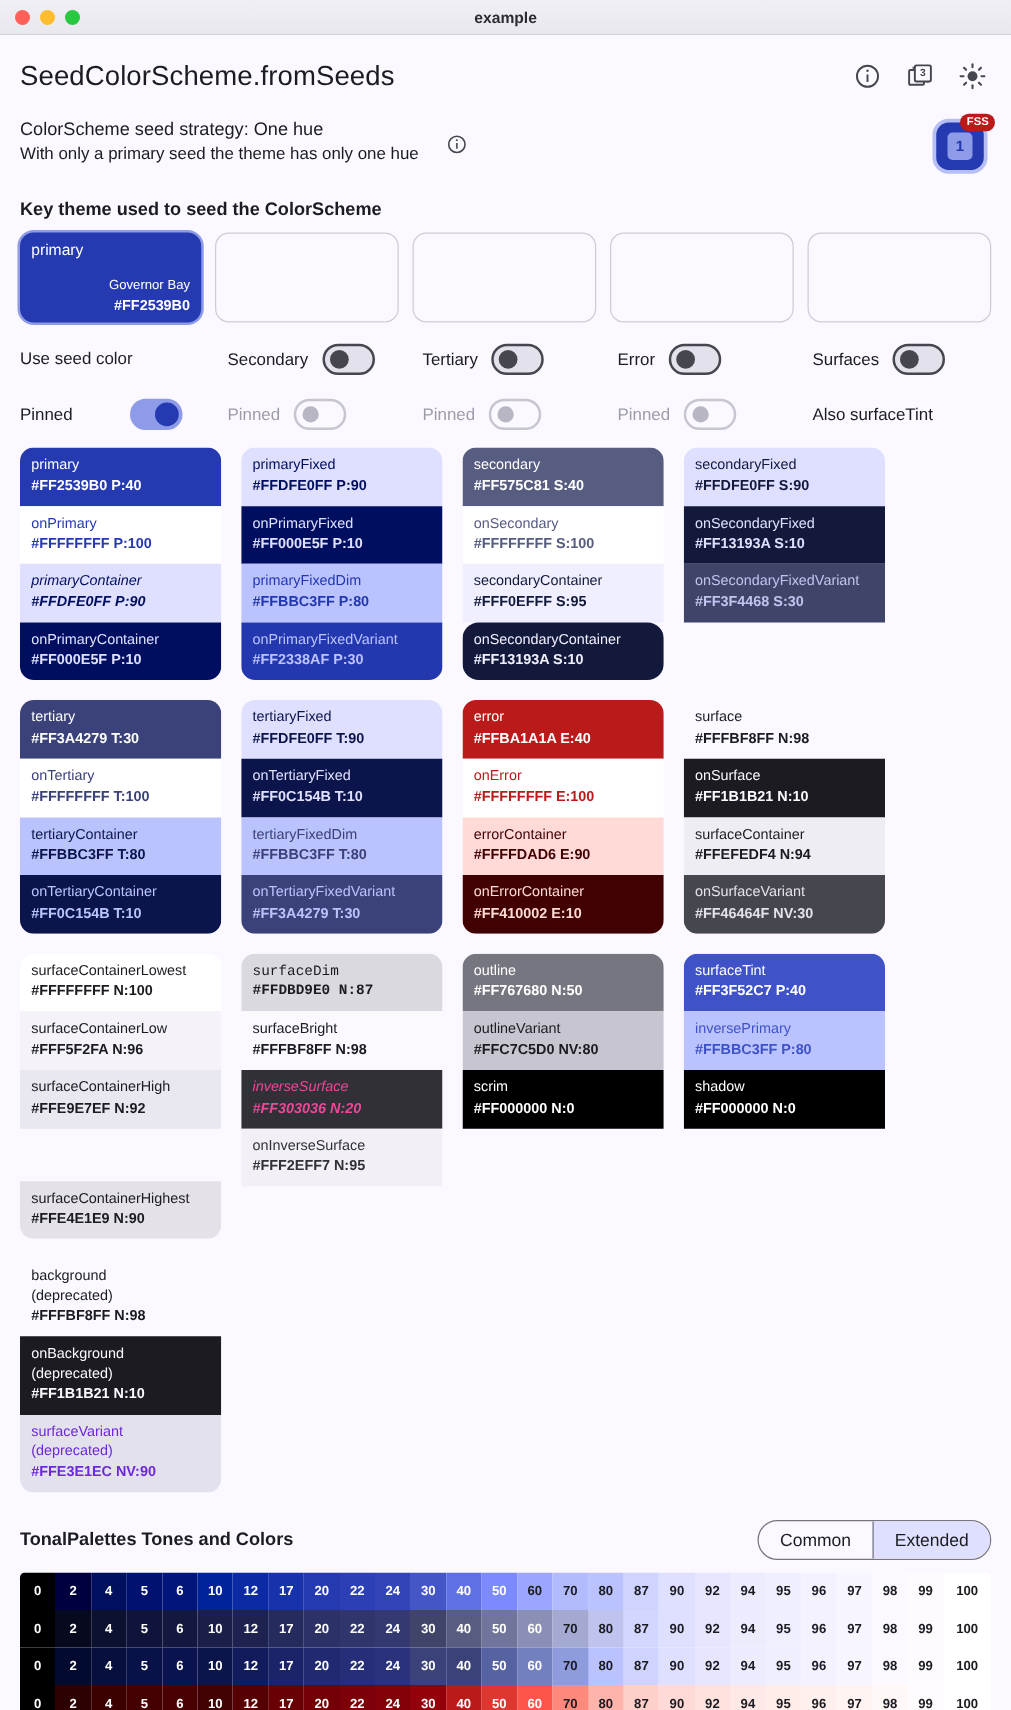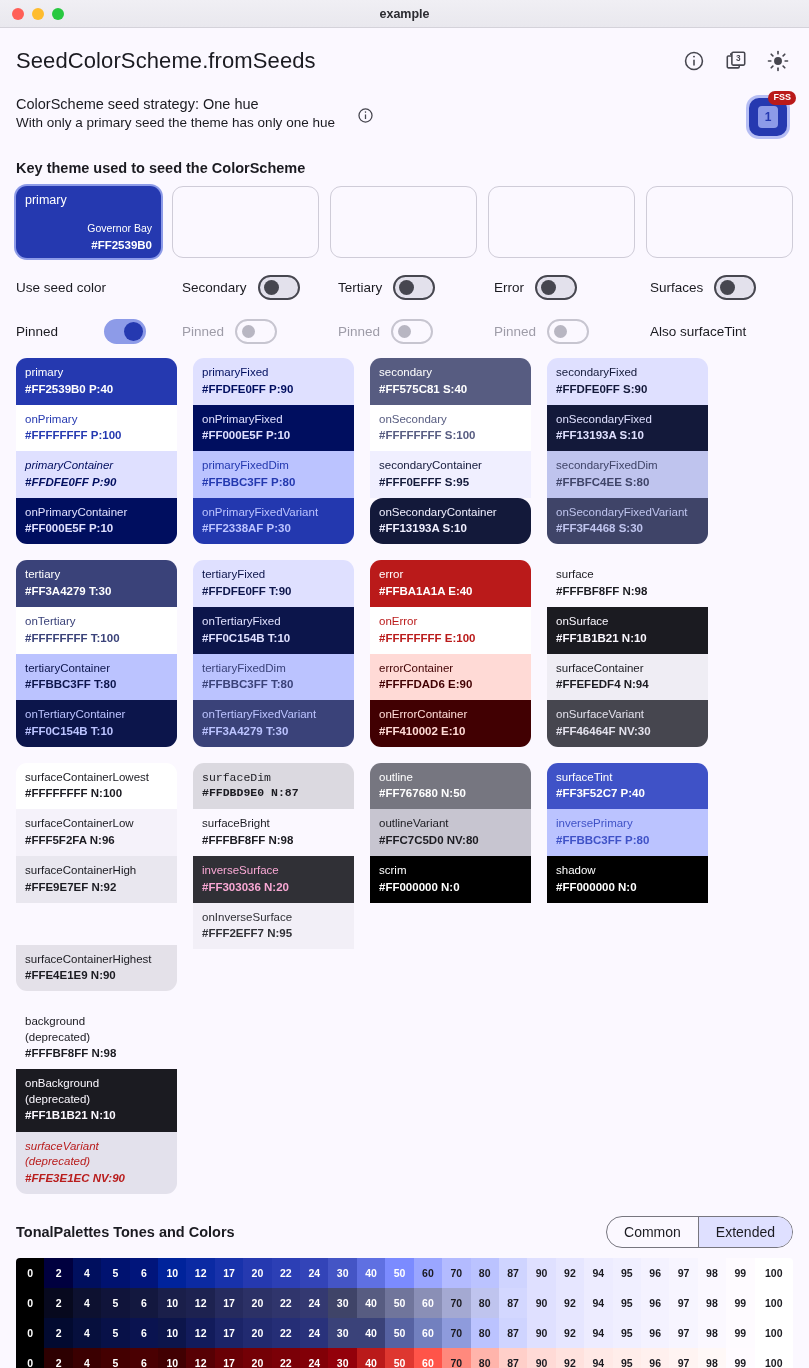--- a/index.html
+++ b/index.html
@@ -325,24 +325,20 @@
       </div>
       <div class="ccard">
         <div class="cband" style="background: rgb(223, 224, 255); color: rgb(19, 25, 58);">
           <div class="nm">secondaryFixed</div>
           <div class="hx">#FFDFE0FF  S:90</div>
         </div>
         <div class="cband" style="background: rgb(19, 25, 58); color: rgb(223, 224, 255);">
           <div class="nm">onSecondaryFixed</div>
           <div class="hx">#FF13193A  S:10</div>
         </div>
-        <div class="cband" style="background: rgb(191, 196, 238); color: rgb(63, 68, 104);">
-          <div class="nm">secondaryFixedDim</div>
-          <div class="hx">#FFBFC4EE  S:80</div>
-        </div>
         <div class="cband" style="background: rgb(63, 68, 104); color: rgb(191, 196, 238);">
           <div class="nm">onSecondaryFixedVariant</div>
           <div class="hx">#FF3F4468  S:30</div>
         </div>
       </div>
       <div class="ccard">
         <div class="cband" style="background: rgb(58, 66, 121); color: rgb(255, 255, 255);">
           <div class="nm">tertiary</div>
           <div class="hx">#FF3A4279  T:30</div>
         </div>
@@ -433,21 +429,21 @@
       </div>
       <div class="ccard">
         <div class="cband" style="background: rgb(219, 217, 224); color: rgb(27, 27, 33); font-family: Liberation Mono, monospace;">
           <div class="nm">surfaceDim</div>
           <div class="hx">#FFDBD9E0  N:87</div>
         </div>
         <div class="cband" style="background: rgb(251, 248, 255); color: rgb(27, 27, 33);">
           <div class="nm">surfaceBright</div>
           <div class="hx">#FFFBF8FF  N:98</div>
         </div>
-        <div class="cband" style="background: rgb(48, 48, 54); color: #f9a8d4;">
+        <div class="cband" style="background: rgb(48, 48, 54); color: #ec4899; font-style: italic;">
           <div class="nm">inverseSurface</div>
           <div class="hx">#FF303036  N:20</div>
         </div>
         <div class="cband" style="background: rgb(242, 239, 247); color: rgb(48, 48, 54);">
           <div class="nm">onInverseSurface</div>
           <div class="hx">#FFF2EFF7  N:95</div>
         </div>
       </div>
       <div class="ccard">
         <div class="cband" style="background: rgb(118, 118, 128); color: rgb(255, 255, 255);">
@@ -479,21 +475,21 @@
       </div>
       <div class="ccard">
         <div class="cband" style="background: rgb(251, 248, 255); color: rgb(27, 27, 33);">
           <div class="nm">background<br>(deprecated)</div>
           <div class="hx">#FFFBF8FF  N:98</div>
         </div>
         <div class="cband" style="background: rgb(27, 27, 33); color: rgb(251, 248, 255);">
           <div class="nm">onBackground<br>(deprecated)</div>
           <div class="hx">#FF1B1B21  N:10</div>
         </div>
-        <div class="cband" style="background: rgb(227, 225, 236); color: #b91c1c; font-style: italic;">
+        <div class="cband" style="background: rgb(227, 225, 236); color: #6d28d9;">
           <div class="nm">surfaceVariant<br>(deprecated)</div>
           <div class="hx">#FFE3E1EC  NV:90</div>
         </div>
       </div>
     </div>
 
   <div class="tp-head">
     <div class="tp-title">TonalPalettes Tones and Colors</div>
     <div class="seg" id="segBtn">
         <div>Common</div>

